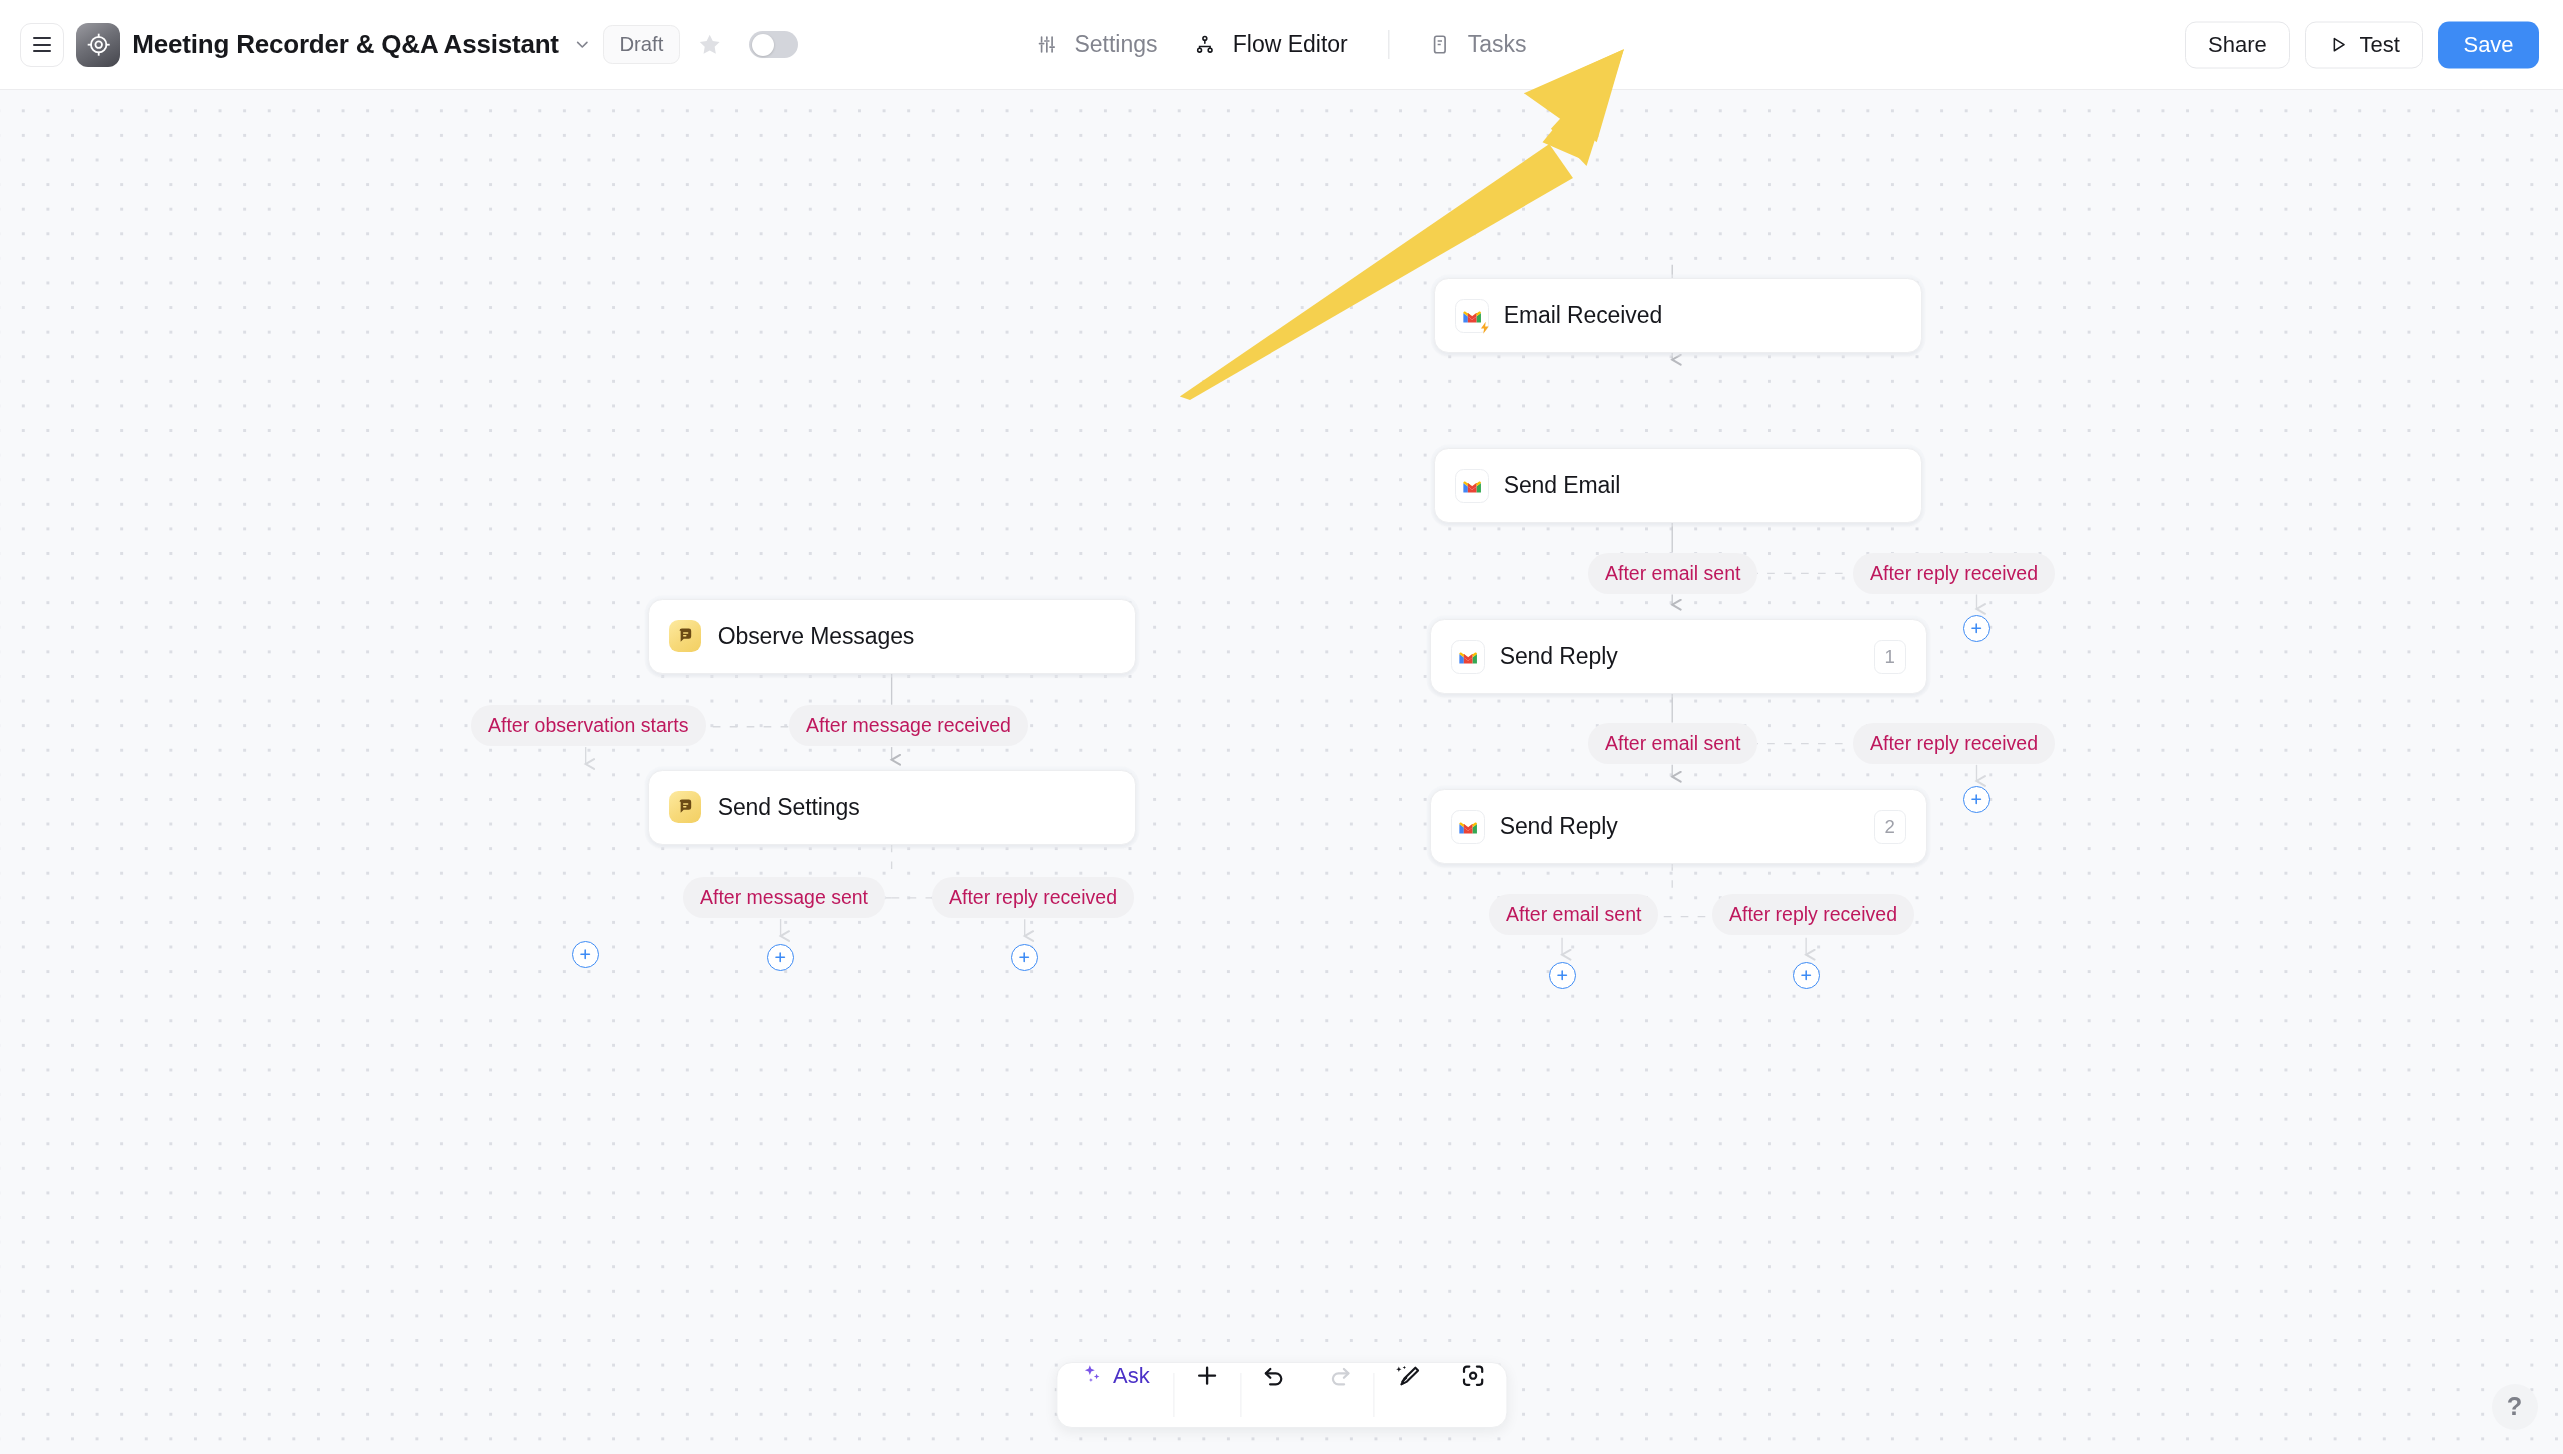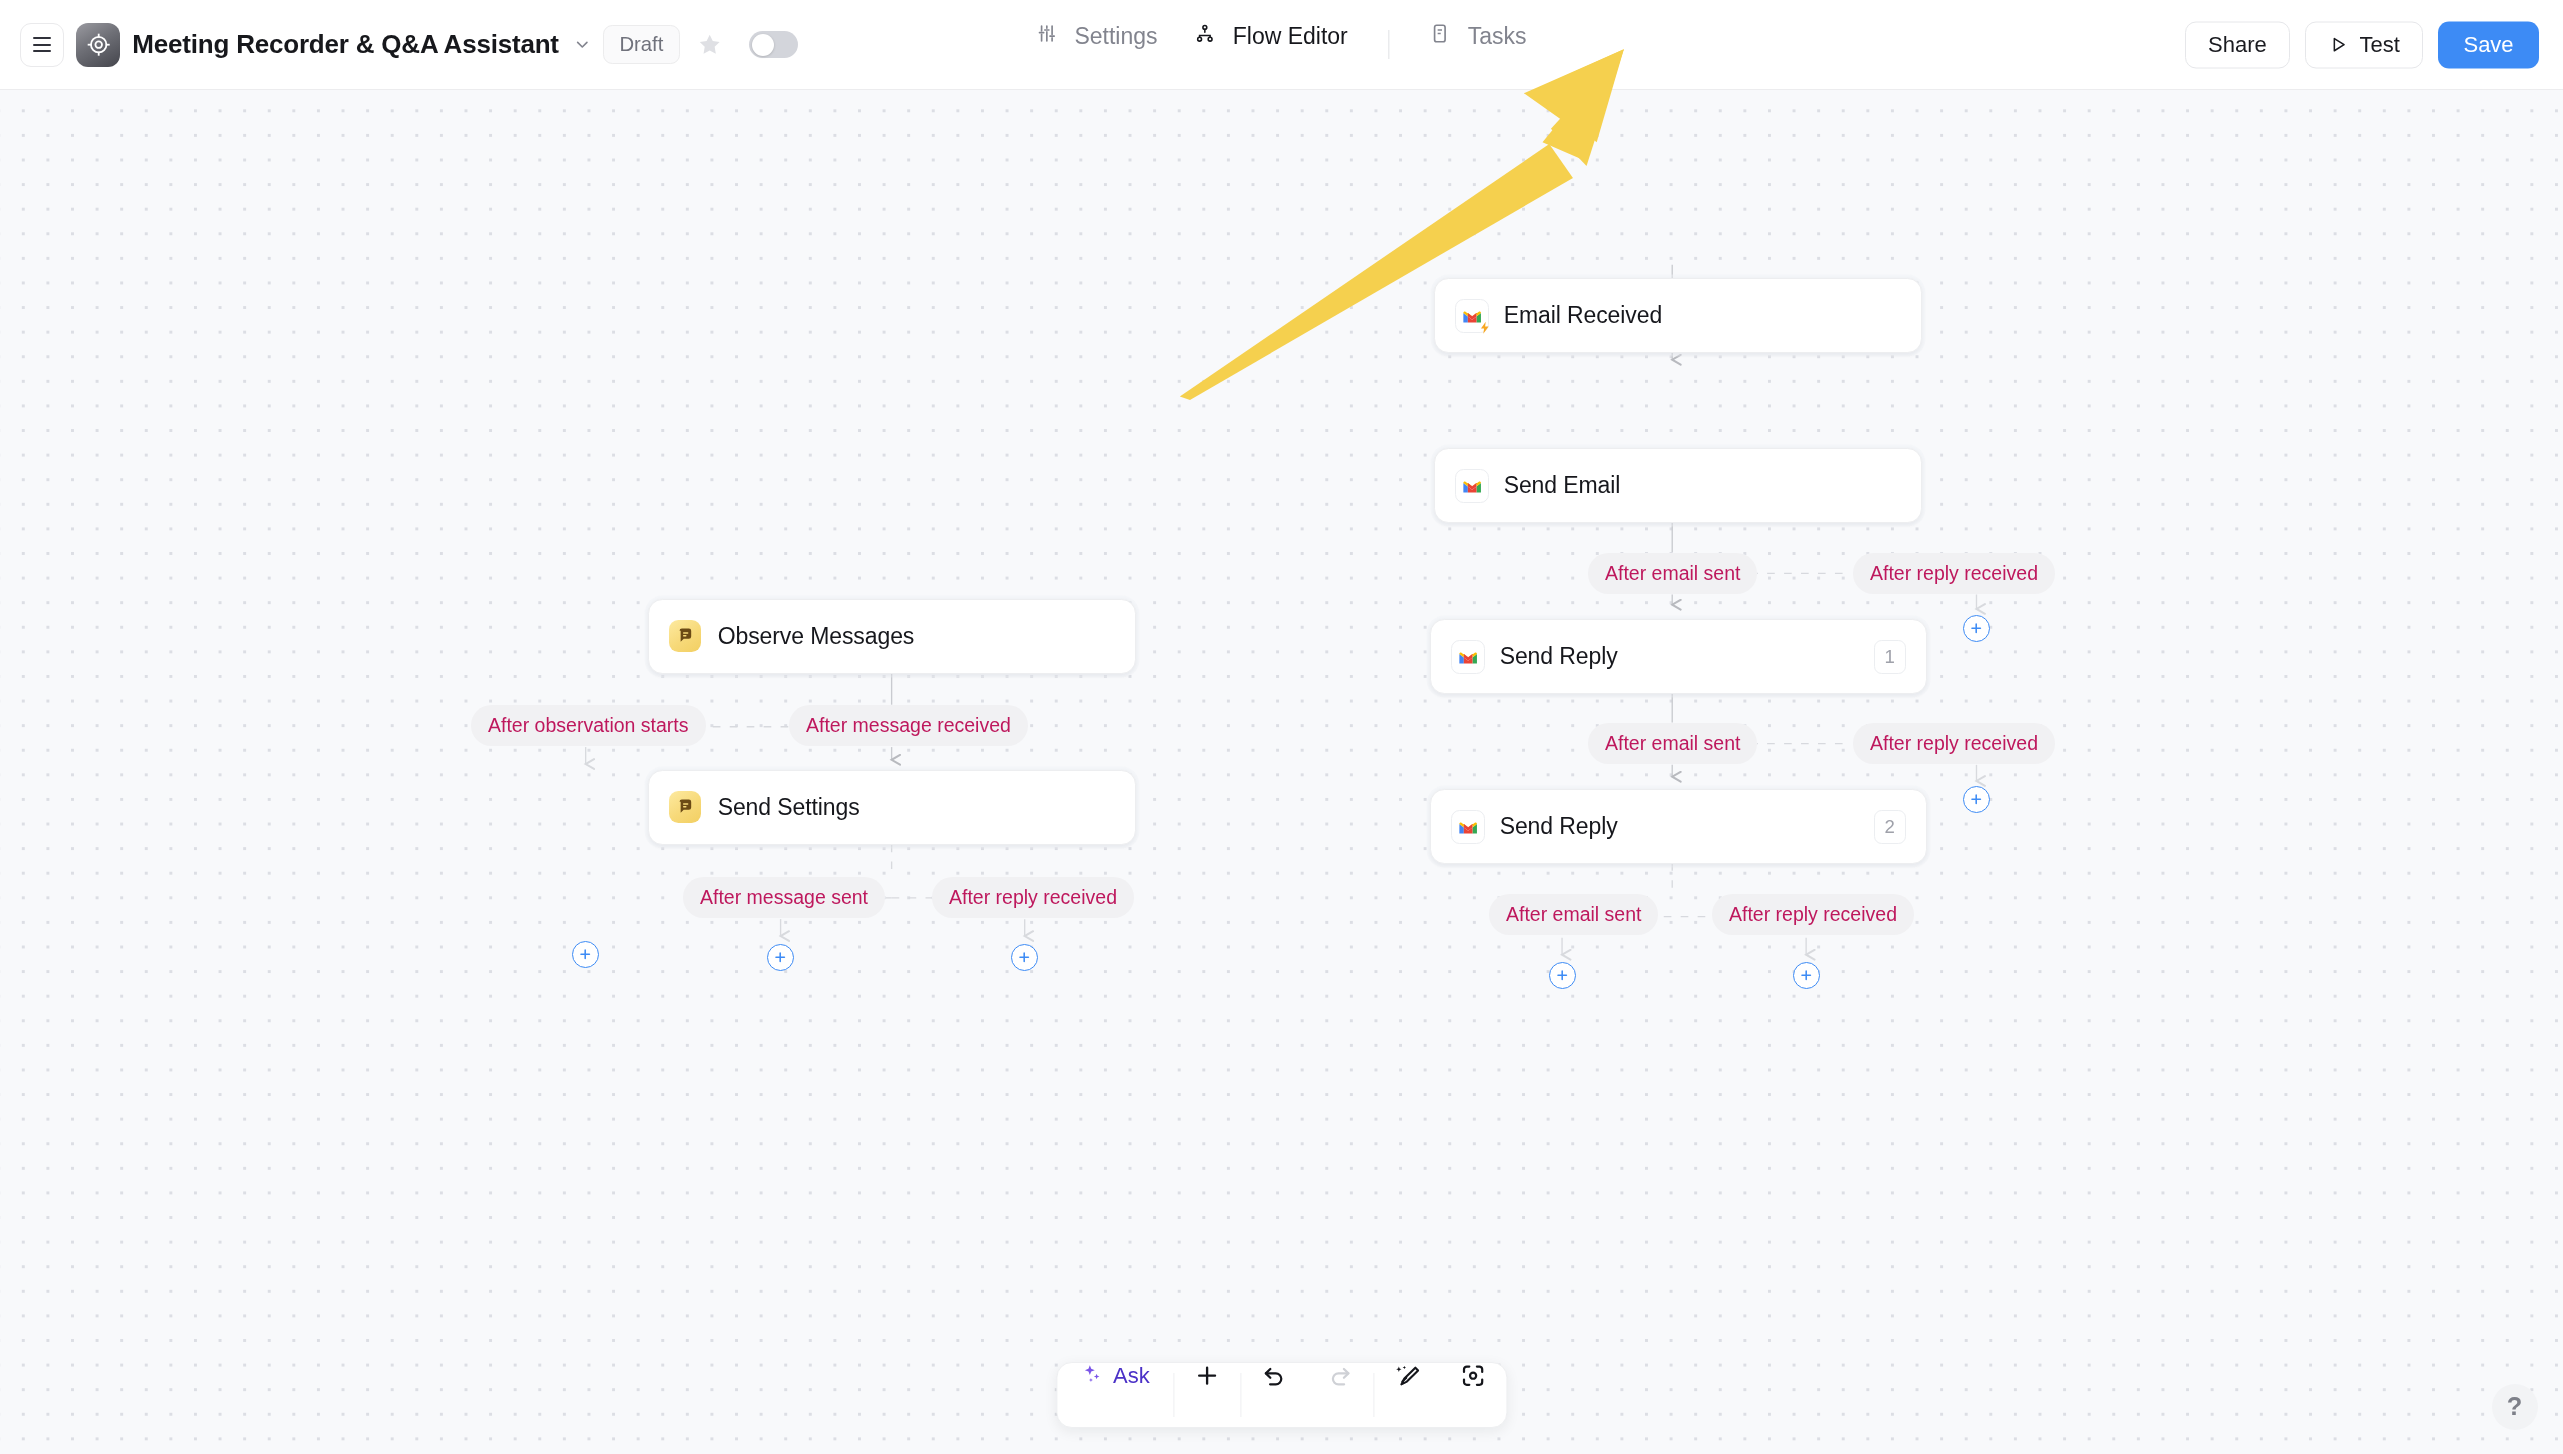--- a/index.html
+++ b/index.html
@@ -56,21 +56,21 @@
     width: 22px; height: 22px; border-radius: 50%;
     background: #ffffff; box-shadow: 0 0.8px 2.5px rgba(0,0,0,.18);
   }
 
   .hdr-center {
     position: absolute; left: 50%; transform: translateX(-50%);
     display: flex; align-items: center; gap: 0;
     height: 100%;
   }
   .nav-item {
-    display: flex; align-items: flex-start; gap: 17px;
+    display: flex; align-items: center; gap: 17px;
     padding: 0 18.6px; height: 44px; border-radius: 9.3px;
     font-size: 23px; white-space: nowrap;
   }
   .nav-item.muted { color: #82848e; font-weight: 400; }
   .nav-item.active { color: #16171c; font-weight: 400; }
   .nav-sep { width: 0.8px; height: 29px; background: #e0e1e4; margin: 0 22px; }
 
   .hdr-right {
     position: absolute; right: 24px; top: 50%; transform: translateY(-50%);
     display: flex; align-items: center; gap: 15.3px;

